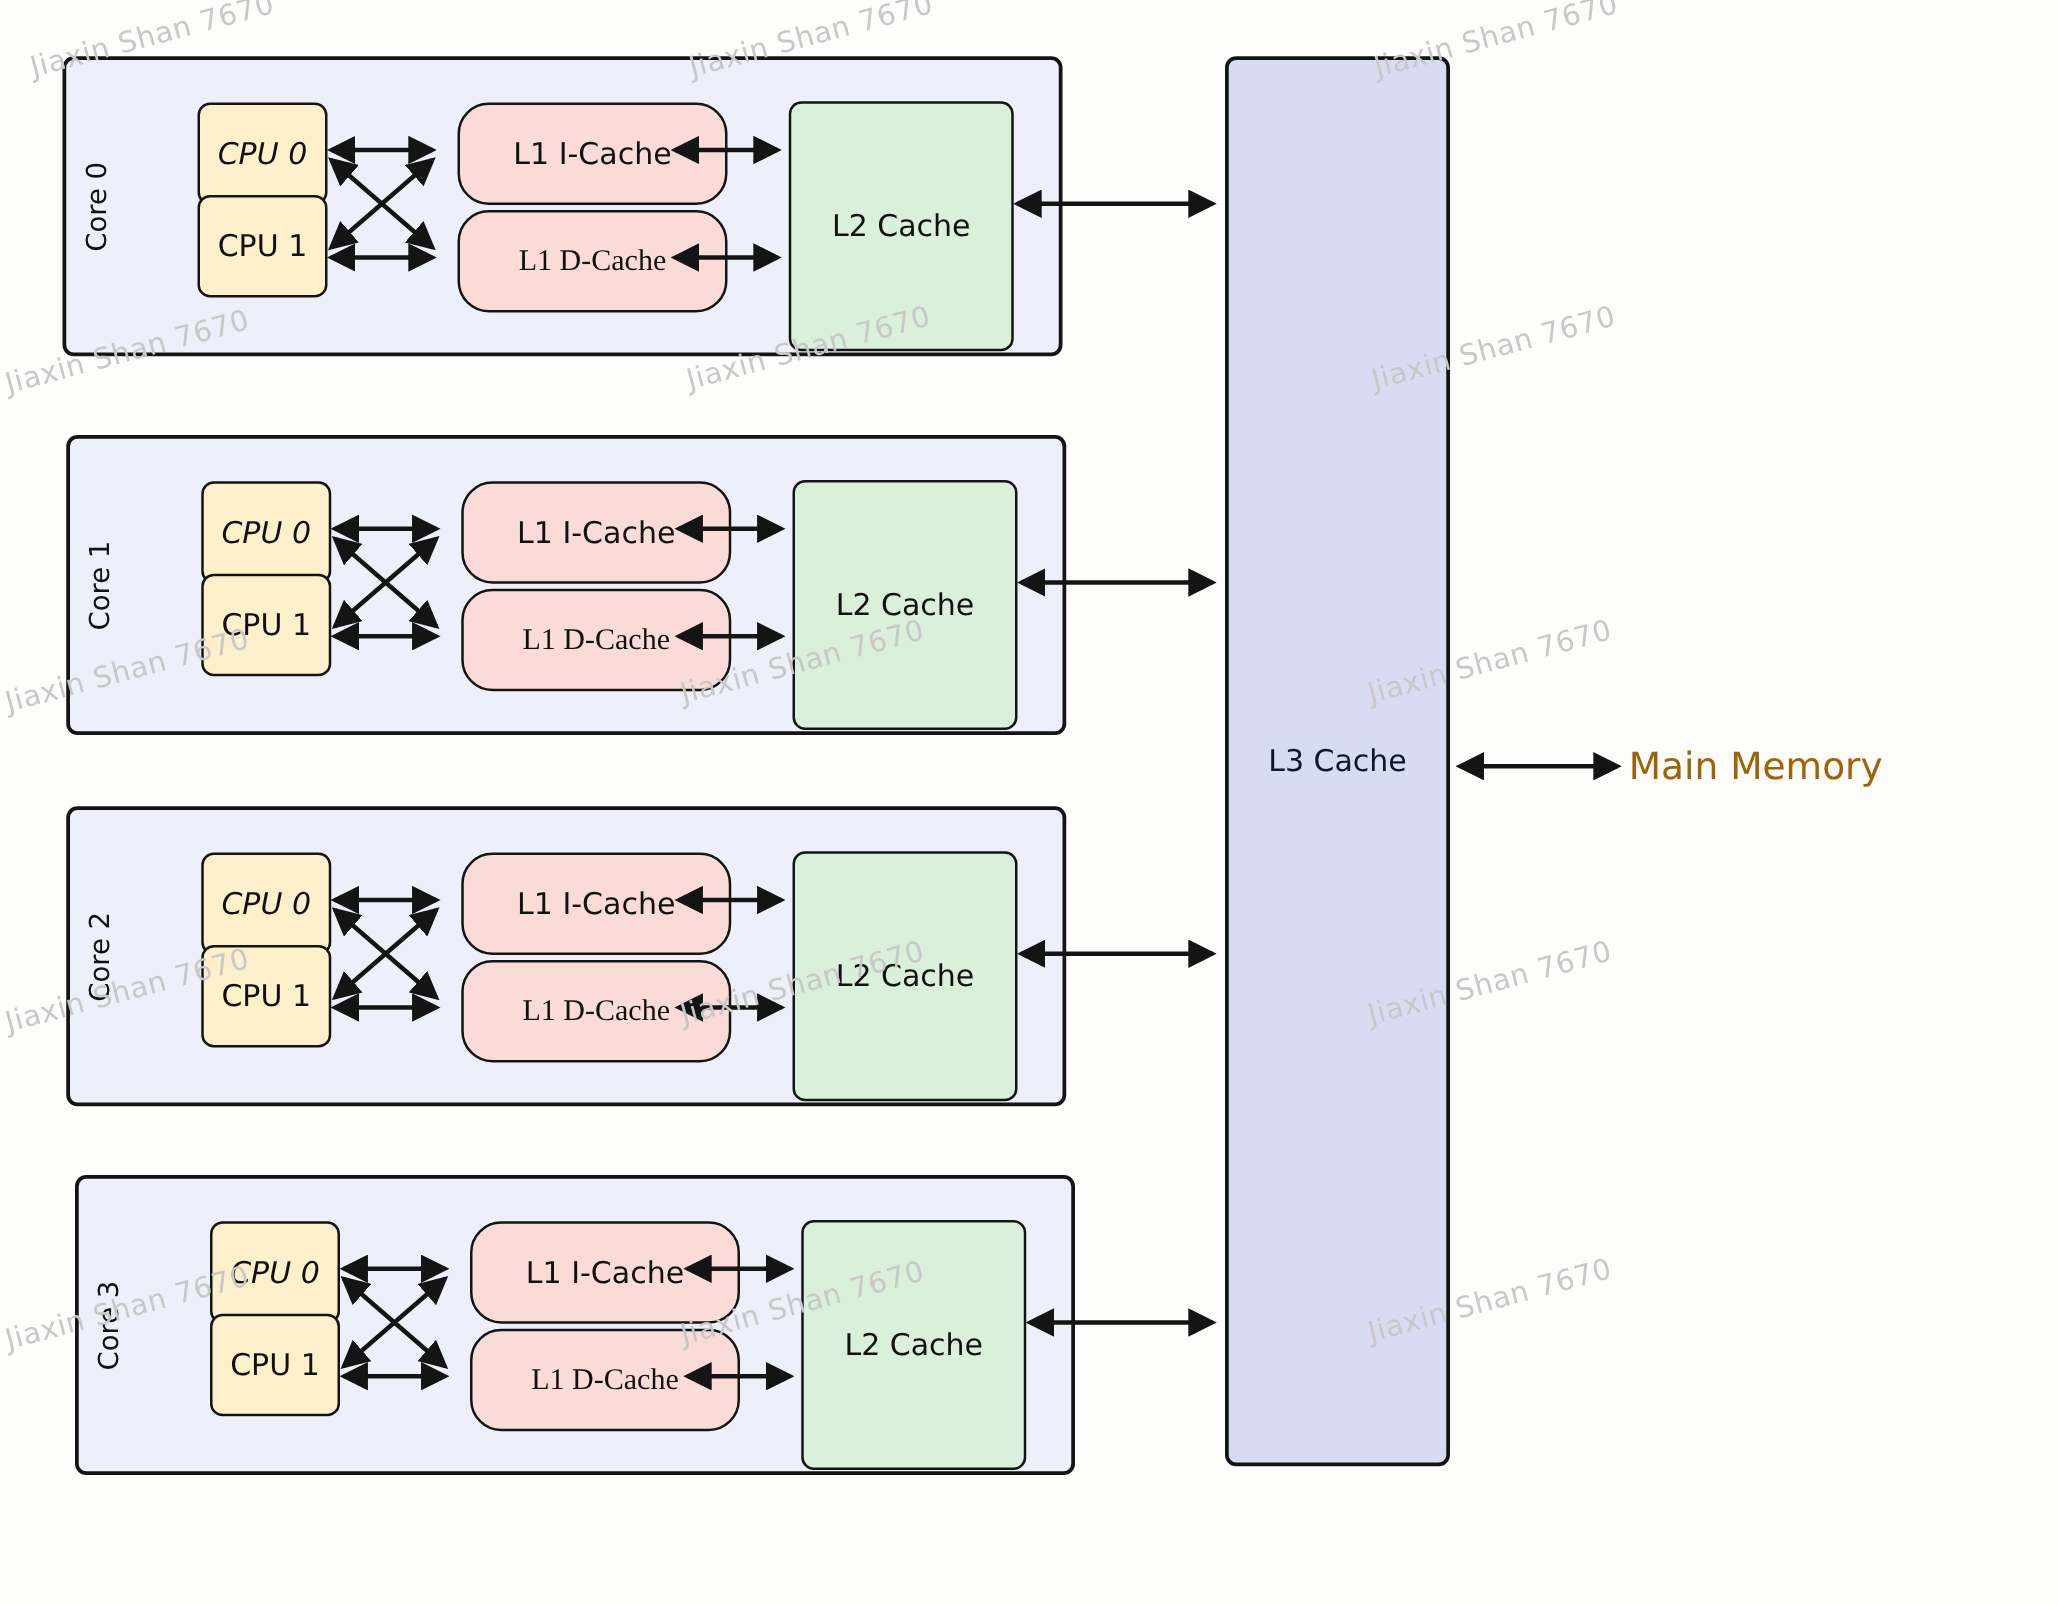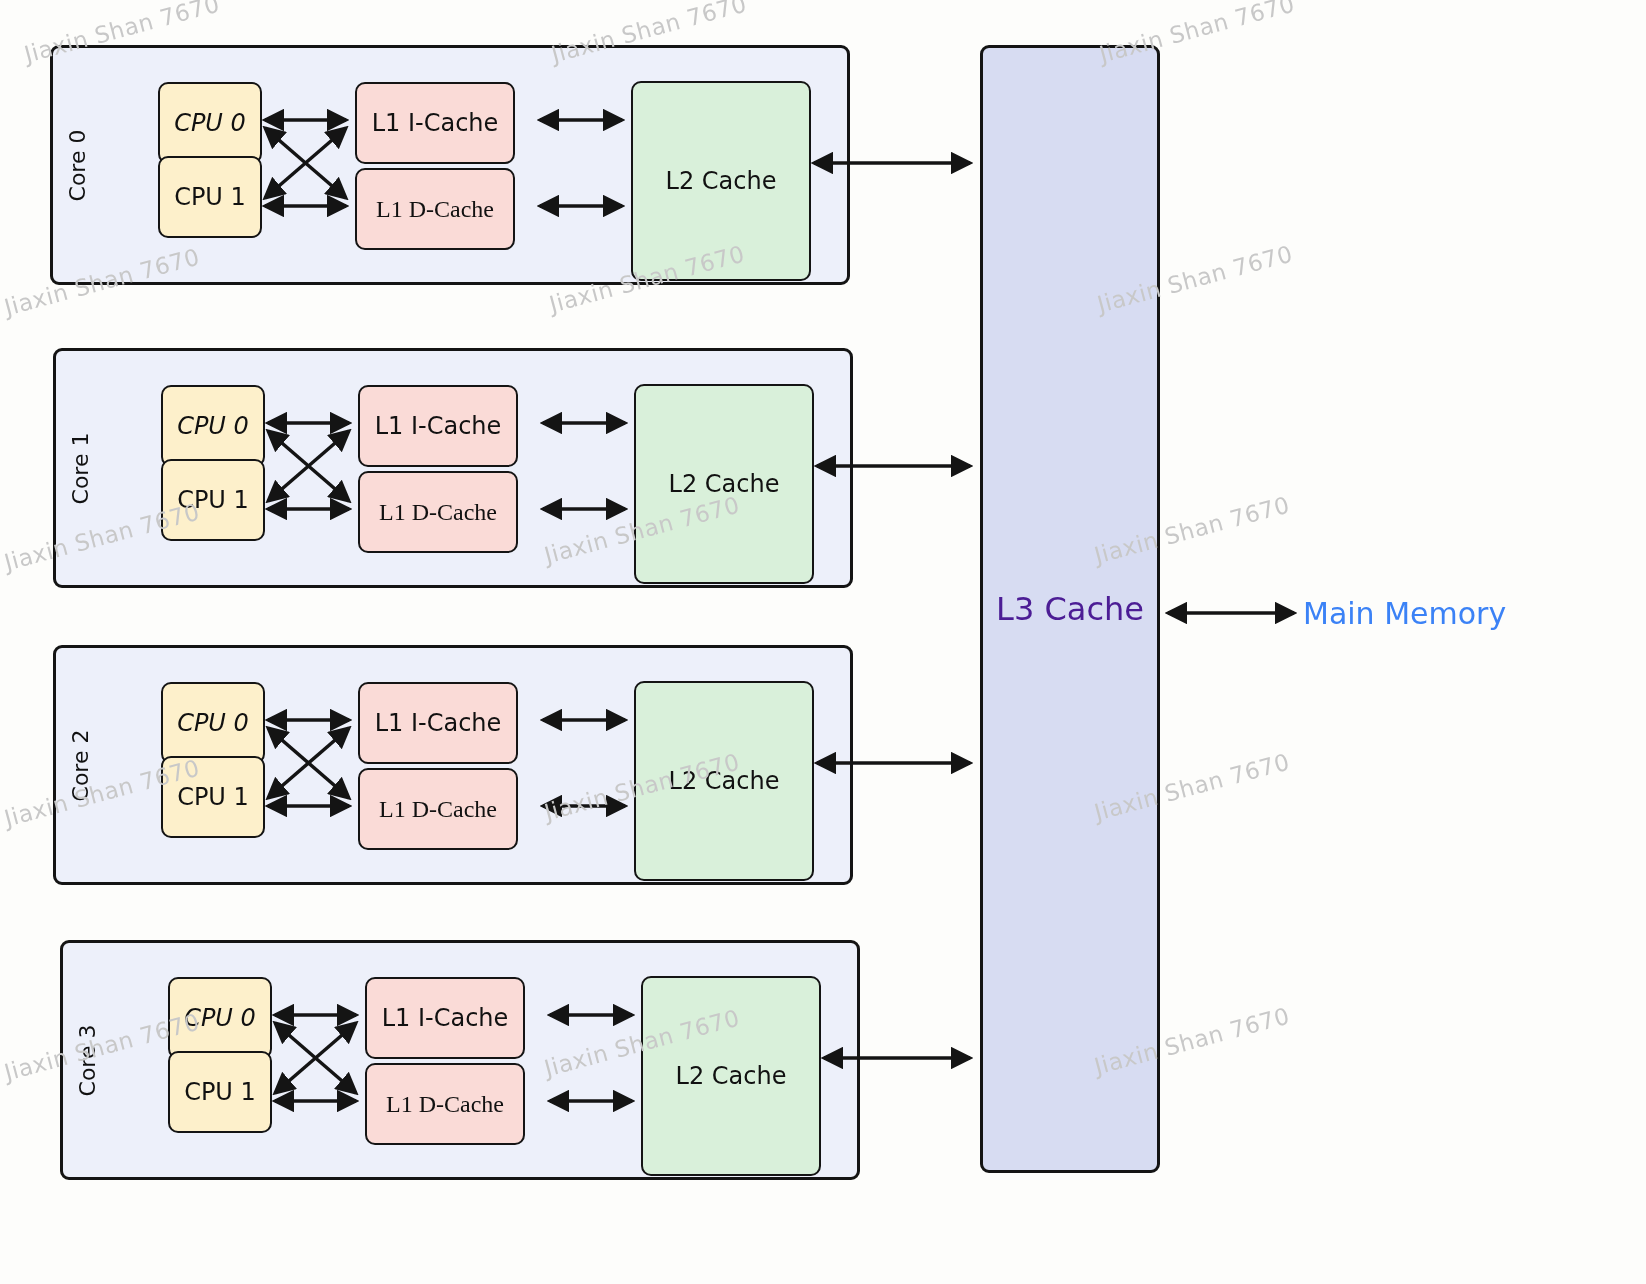--- a/index.html
+++ b/index.html
@@ -21,35 +21,35 @@
   .core-label span { transform:rotate(-90deg); white-space:nowrap; font-size:22px; color:#111; }
 
   .box {
     position:absolute; border:2.5px solid var(--stroke,#141414); border-radius:10px;
     display:flex; align-items:center; justify-content:center;
     font-size:24px; color:#111; text-align:center;
   }
   .cpu { left:105px; width:104px; height:82px; background:var(--cpu-bg,#fdf0cb); }
   .cpu0 { top:34px;font-style:italic; }
   .cpu1 { top:108px; }
-  .l1 { left:302px; width:160px; height:82px; background:var(--l1-bg,#fadbd7); }
+  .l1 { left:313px; width:216px; height:82px; background:var(--l1-bg,#fadbd7);border-radius:25px; }
   .l1i { top:34px; }
   .l1d { top:120px;font-family:Liberation Serif, serif; }
   .l2 { left:578px; top:33px; width:180px; height:200px; background:var(--l2-bg,#d9f0da); }
 
   .l3 {
     position:absolute; left:980px; top:45px; width:180px; height:1128px;
     background:var(--l3-bg,#d7dcf2);
     border:3px solid var(--stroke,#141414); border-radius:9px;
     display:flex; align-items:center; justify-content:center;
     z-index:1;
   }
-  .l3 span { font-size:32px; color:#4c1d95; }
+  .l3 span { font-size:24px; color:#0f172a; }
 
-  .main-memory { position:absolute; left:1303px; top:596px; font-size:30px; color:#3b82f6; z-index:1; }
+  .main-memory { position:absolute; left:1303px; top:596px; font-size:30px; color:#a16207; z-index:1; }
 
   svg.arrows { position:absolute; left:0; top:0; z-index:5; pointer-events:none; }
   svg.arrows line { stroke:var(--stroke,#141414); stroke-width:3.5; }
 
   .wm {
     position:absolute; color:var(--watermark,#c8c8c8); font-size:23px;
     white-space:nowrap; transform:rotate(-15deg); transform-origin:left center;
     z-index:10; pointer-events:none; letter-spacing:0.5px;
   }
 </style>

